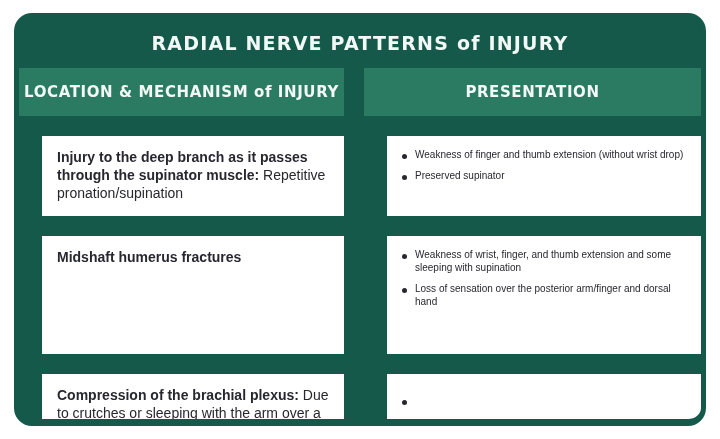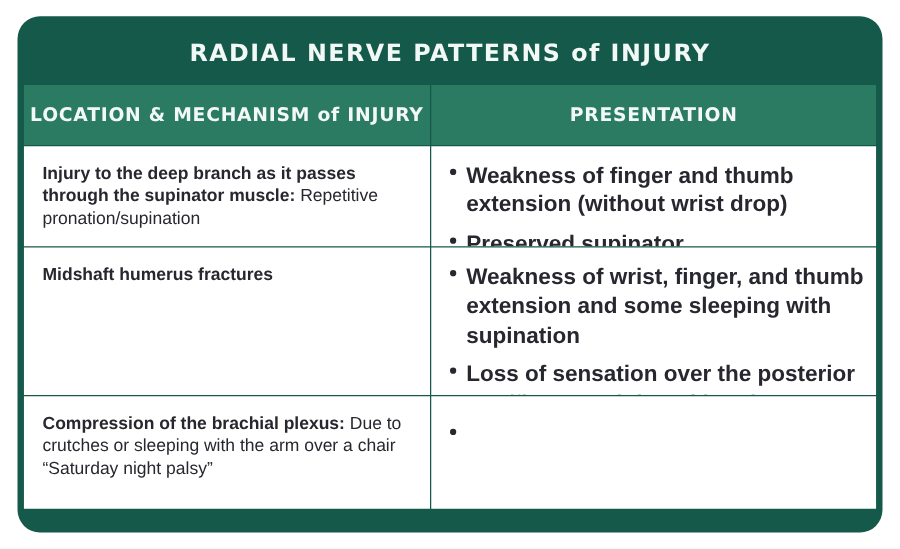--- a/index.html
+++ b/index.html
@@ -41,21 +41,21 @@
     font-family: "DejaVu Sans", sans-serif;
     font-size: 19px;
     font-weight: 800;
     letter-spacing: 1.2px;
     white-space: nowrap;
   }
   .table {
     display: grid;
     grid-template-columns: 325px 1fr;
     grid-template-rows: 48px 80px 118px 90px;
-    gap: 1px;
+    gap: 20px;
     background: #15594a;
     height: 288px;
   }
   .cell {
     box-sizing: border-box;
     overflow: hidden;
   }
   .head-cell {
     background: #2a7b61;
     display: flex;
@@ -64,42 +64,43 @@
     color: #f2f8f5;
     font-family: "DejaVu Sans", sans-serif;
     font-size: 15px;
     font-weight: 800;
     letter-spacing: 0.6px;
     text-align: center;
   }
   .body-cell {
     background: #ffffff;
     color: #27272f;
+    margin-left: 23px;
   }
   .loc-cell {
     padding: 13px 8px 8px 15px;
     font-size: 14px;
     line-height: 1.28;
   }
   .loc-cell .lead { font-weight: 700; }
   .loc-cell .rest { font-weight: 400; }
   .pres-cell {
     padding: 12px 8px 8px 12px;
   }
   ul.bullets {
     list-style: none;
     margin: 0;
     padding: 0;
   }
   ul.bullets li {
     position: relative;
     padding-left: 16px;
     margin: 0 0 8px 0;
-    font-size: 18px;
-    font-weight: 700;
+    font-size: 10px;
+    font-weight: 400;
     line-height: 1.3;
   }
   .dot {
     position: absolute;
     left: 3px;
     top: 6px;
     width: 5px;
     height: 5px;
     border-radius: 50%;
     background: #27272f;

